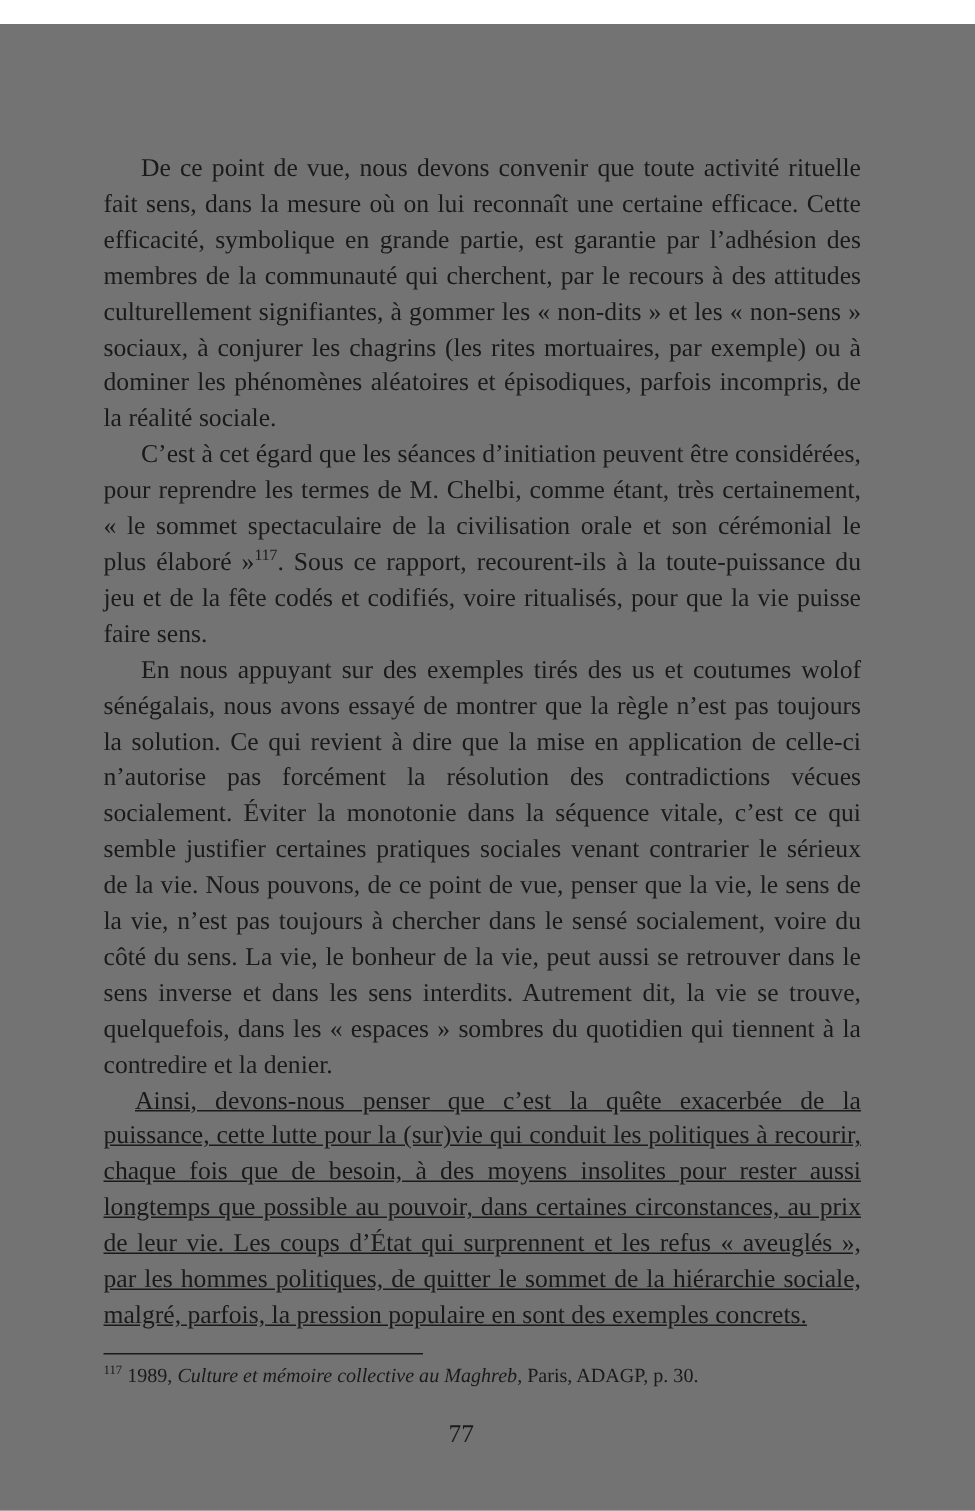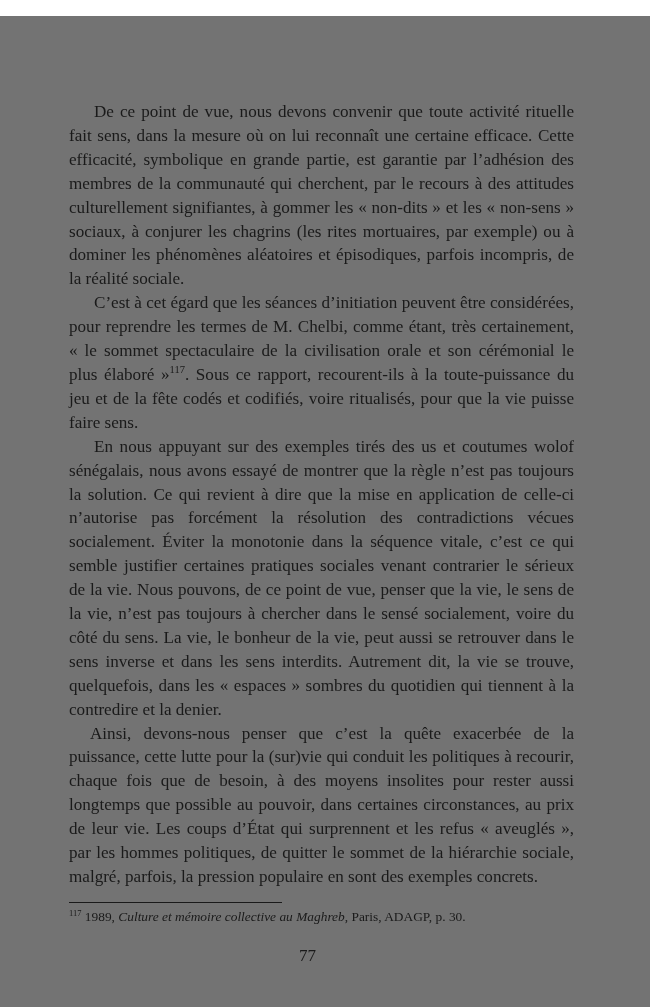--- a/index.html
+++ b/index.html
@@ -30,20 +30,21 @@
       line-height: 23.9px;
       text-align: justify;
       hyphens: none;
     }
     .body-text p {
       margin: 0;
       text-indent: 25px;
     }
     .body-text p.p4 {
       text-indent: 21px;
+      text-decoration: underline;
     }
     sup.fnref {
       font-size: 10.5px;
       line-height: 0;
       vertical-align: 7px;
     }
     .fn-rule {
       position: absolute;
       left: 69px;
       top: 886px;

